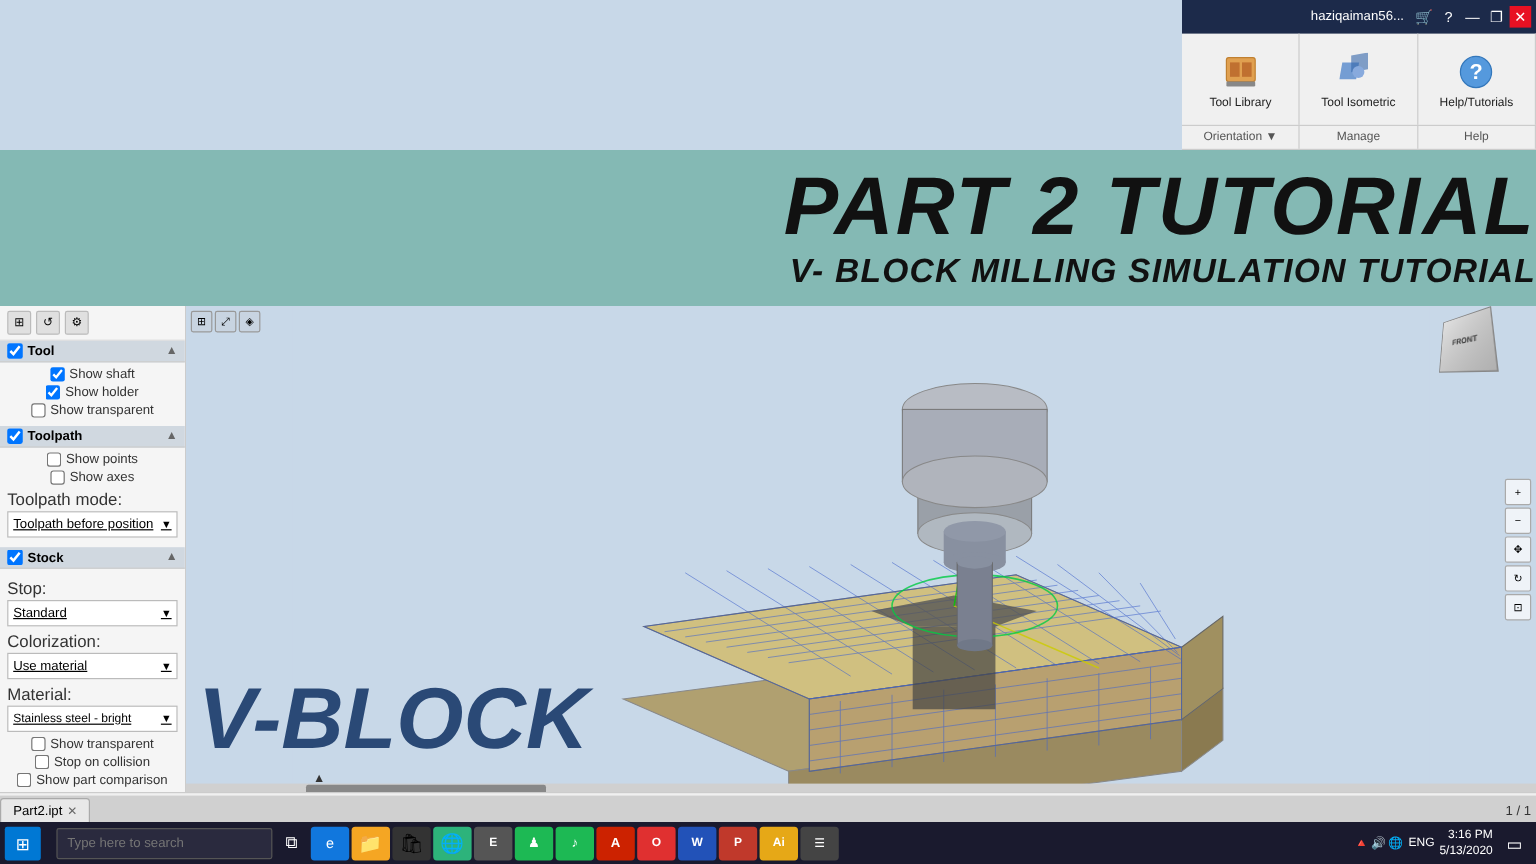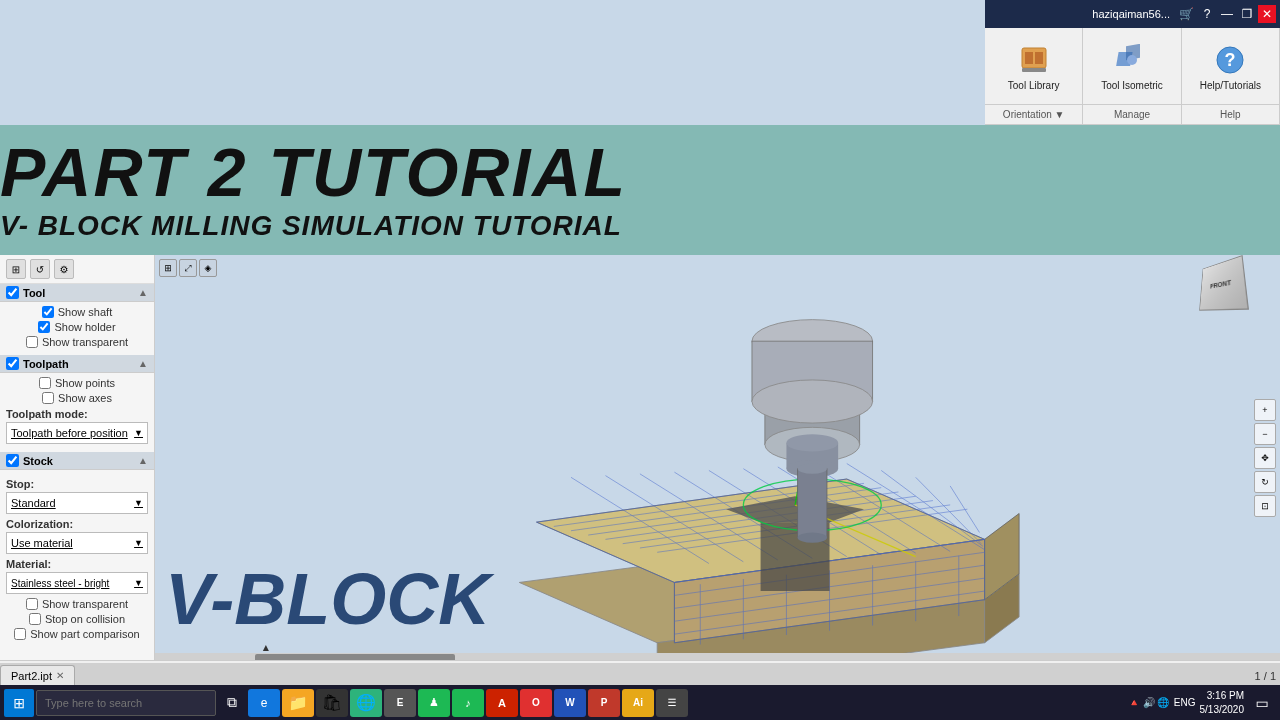--- a/index.html
+++ b/index.html
@@ -90,21 +90,21 @@
     }
 
     
     .tutorial-overlay {
       position: absolute;
       top: 0; left: 0; right: 0;
       height: 130px;
       background: rgba(120,180,170,0.85);
       display: flex;
       flex-direction: column;
-      align-items: flex-start;
+      align-items: flex-end;
       justify-content: center;
       z-index: 5;
     }
     .tutorial-title {
       font-size: 68px;
       font-weight: 900;
       font-style: italic;
       color: #111;
       font-family: 'Arial Black', Arial, sans-serif;
       line-height: 1;
@@ -178,25 +178,24 @@
     }
     .option-checkbox {
       margin-right: 4px;
       width: 12px; height: 12px;
     }
     .option-label {
       font-size: 11px;
       color: #333;
     }
     .mode-label {
-      font-size: 11px;
+      font-size: 14px;
       color: #333;
       margin-bottom: 2px;
       margin-top: 4px;
-      font-weight: bold;
     }
     .dropdown {
       width: 100%;
       height: 22px;
       font-size: 11px;
       border: 1px solid #bbb;
       background: white;
       padding: 0 4px;
       cursor: pointer;
       display: flex;
@@ -377,20 +376,21 @@
       border-radius: 2px;
     }
     .taskbar-search {
       width: 180px; height: 26px;
       background: #2a2a3e;
       border: 1px solid #555;
       border-radius: 2px;
       padding: 0 8px;
       color: #aaa;
       font-size: 11px;
+      margin-left: 11px;
     }
     .taskbar-btn {
       width: 28px; height: 28px;
       background: transparent;
       border: none;
       cursor: pointer;
       display: flex; align-items: center; justify-content: center;
       font-size: 14px;
       color: white;
       border-radius: 2px;

